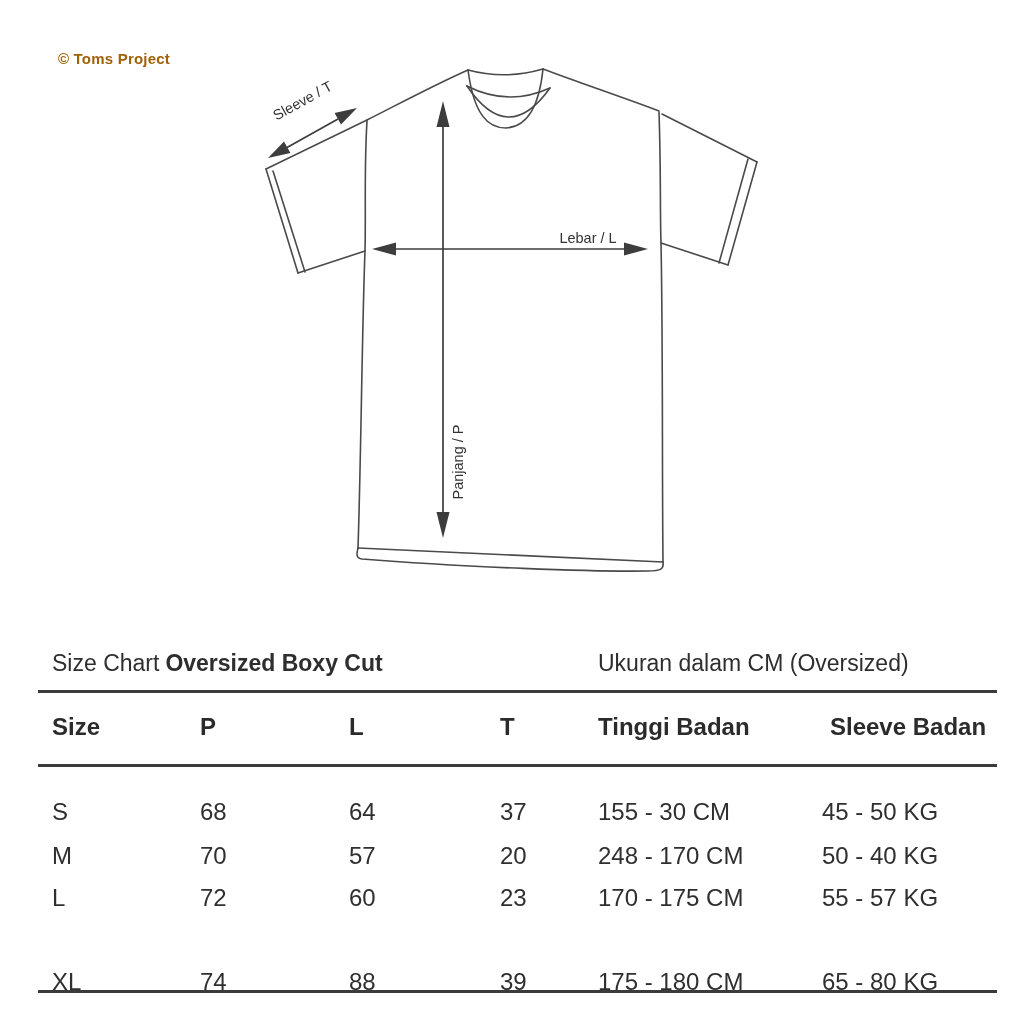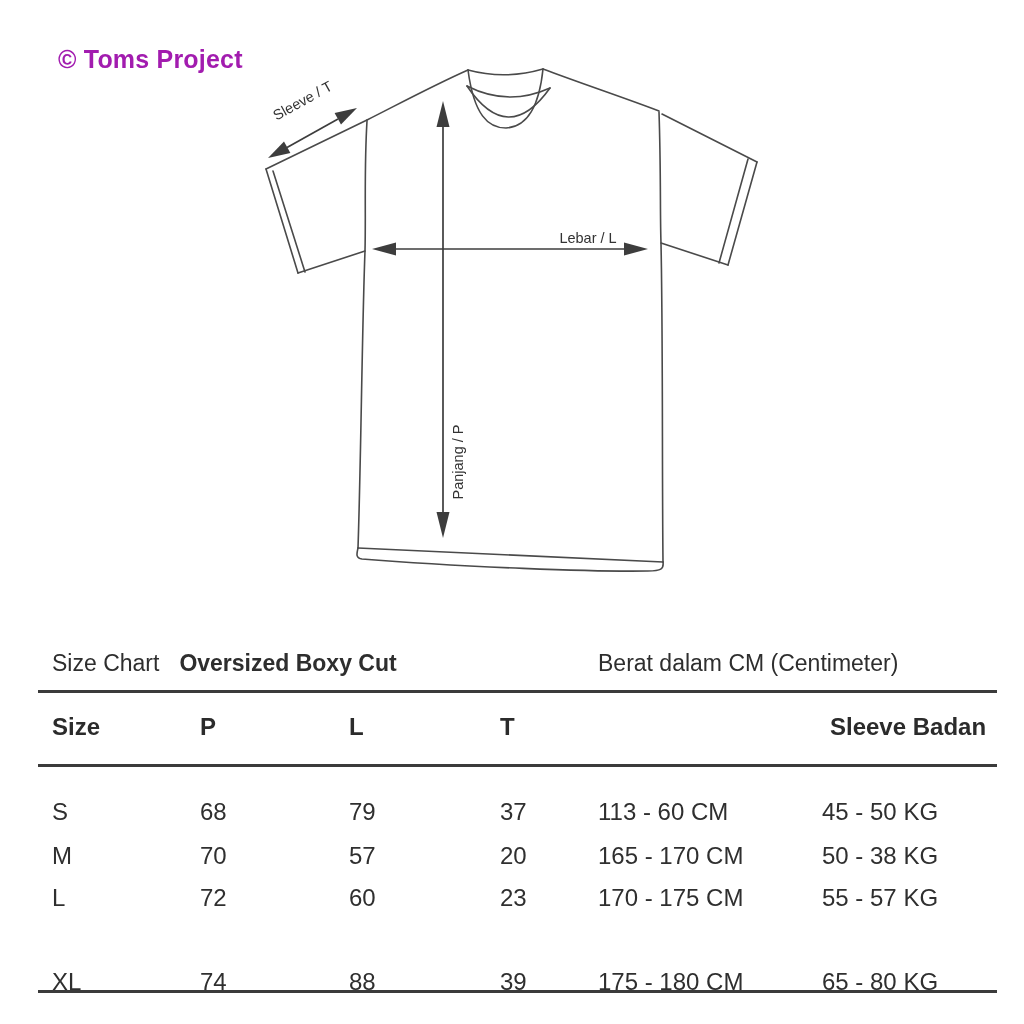--- a/index.html
+++ b/index.html
@@ -6,32 +6,32 @@
   html,body { width:1024px; height:1024px; }
   body {
     position:relative;
     background:#ffffff;
     font-family:"Liberation Sans", sans-serif;
     color:#2f2f2f;
     overflow:hidden;
   }
   .copyright {
     position:absolute; left:58px; top:45px;
-    font-size:25px; font-weight:bold; line-height:28px; color:#a21caf;
+    font-size:15px; font-weight:bold; line-height:28px; color:#a16207;
     letter-spacing:0.2px;
   }
   .diagram-svg { position:absolute; left:0; top:0; }
   .diagram-svg .outline { fill:none; stroke:#4a4a4a; stroke-width:1.6; stroke-linecap:round; stroke-linejoin:round; }
   .diagram-svg .arrow-line { fill:none; stroke:#3d3d3d; stroke-width:1.7; }
   .diagram-svg .arrow-head { fill:#3d3d3d; stroke:none; }
   .diagram-svg text { font-family:"Liberation Sans", sans-serif; font-size:14.5px; fill:#333333; }
   .titlebar { position:absolute; top:649px; height:28px; font-size:23px; line-height:28px; color:#2e2e2e; white-space:nowrap; }
   .titlebar.left { left:52px; }
   .titlebar.right { left:598px; }
-  .titlebar .bold-part { font-weight:bold; margin-left:20px; }
+  .titlebar .bold-part { font-weight:bold; margin-left:6px; }
   .rule { position:absolute; left:38px; width:959px; height:3px; background:#3b3b3b; }
   .trow { position:absolute; left:0; top:0; width:832px; height:28px; font-size:24px; line-height:28px; white-space:nowrap; }
   .trow.head { font-weight:bold; color:#2b2b2b; }
   .trow .cell { position:absolute; top:0; }
   .c0 { left:52px; }
   .c1 { left:200px; }
   .c2 { left:349px; }
   .c3 { left:500px; }
   .c4 { left:598px; }
   .c5 { left:822px; }
@@ -91,50 +91,51 @@
   </g>
 
   <text transform="translate(305,105) rotate(-29)" text-anchor="middle">Sleeve / T</text>
   <text x="588" y="243" text-anchor="middle">Lebar / L</text>
   <text transform="translate(463,462) rotate(-90)" text-anchor="middle">Panjang / P</text>
 </svg>
 
 <div class="titlebar left">
   <span>Size Chart</span><span class="bold-part">Oversized Boxy Cut</span>
 </div>
-<div class="titlebar right">Berat dalam CM (Centimeter)</div>
+<div class="titlebar right">Ukuran dalam CM (Oversized)</div>
 
 <div class="rule" style="top:690px"></div>
 
 <div class="trow head" style="top:713px">
   <span class="cell c0">Size</span>
   <span class="cell c1">P</span>
   <span class="cell c2">L</span>
   <span class="cell c3">T</span>
+  <span class="cell c4">Tinggi Badan</span>
   <span class="cell c5">Sleeve Badan</span>
 </div>
 
 <div class="rule" style="top:764px"></div>
 
 <div class="trow" style="top:798px">
   <span class="cell c0">S</span>
   <span class="cell c1">68</span>
-  <span class="cell c2">79</span>
+  <span class="cell c2">64</span>
   <span class="cell c3">37</span>
-  <span class="cell c4">113 - 60 CM</span>
+  <span class="cell c4">155 - 30 CM</span>
   <span class="cell c5">45 - 50 KG</span>
 </div>
 
 <div class="trow" style="top:842px">
   <span class="cell c0">M</span>
   <span class="cell c1">70</span>
   <span class="cell c2">57</span>
   <span class="cell c3">20</span>
-  <span class="cell c4">165 - 170 CM</span>
-  <span class="cell c5">50 - 38 KG</span>
+  <span class="cell c4">248 - 170 CM</span>
+  <span class="cell c5">50 - 40 KG</span>
 </div>
 
 <div class="trow" style="top:884px">
   <span class="cell c0">L</span>
   <span class="cell c1">72</span>
   <span class="cell c2">60</span>
   <span class="cell c3">23</span>
   <span class="cell c4">170 - 175 CM</span>
   <span class="cell c5">55 - 57 KG</span>
 </div>

